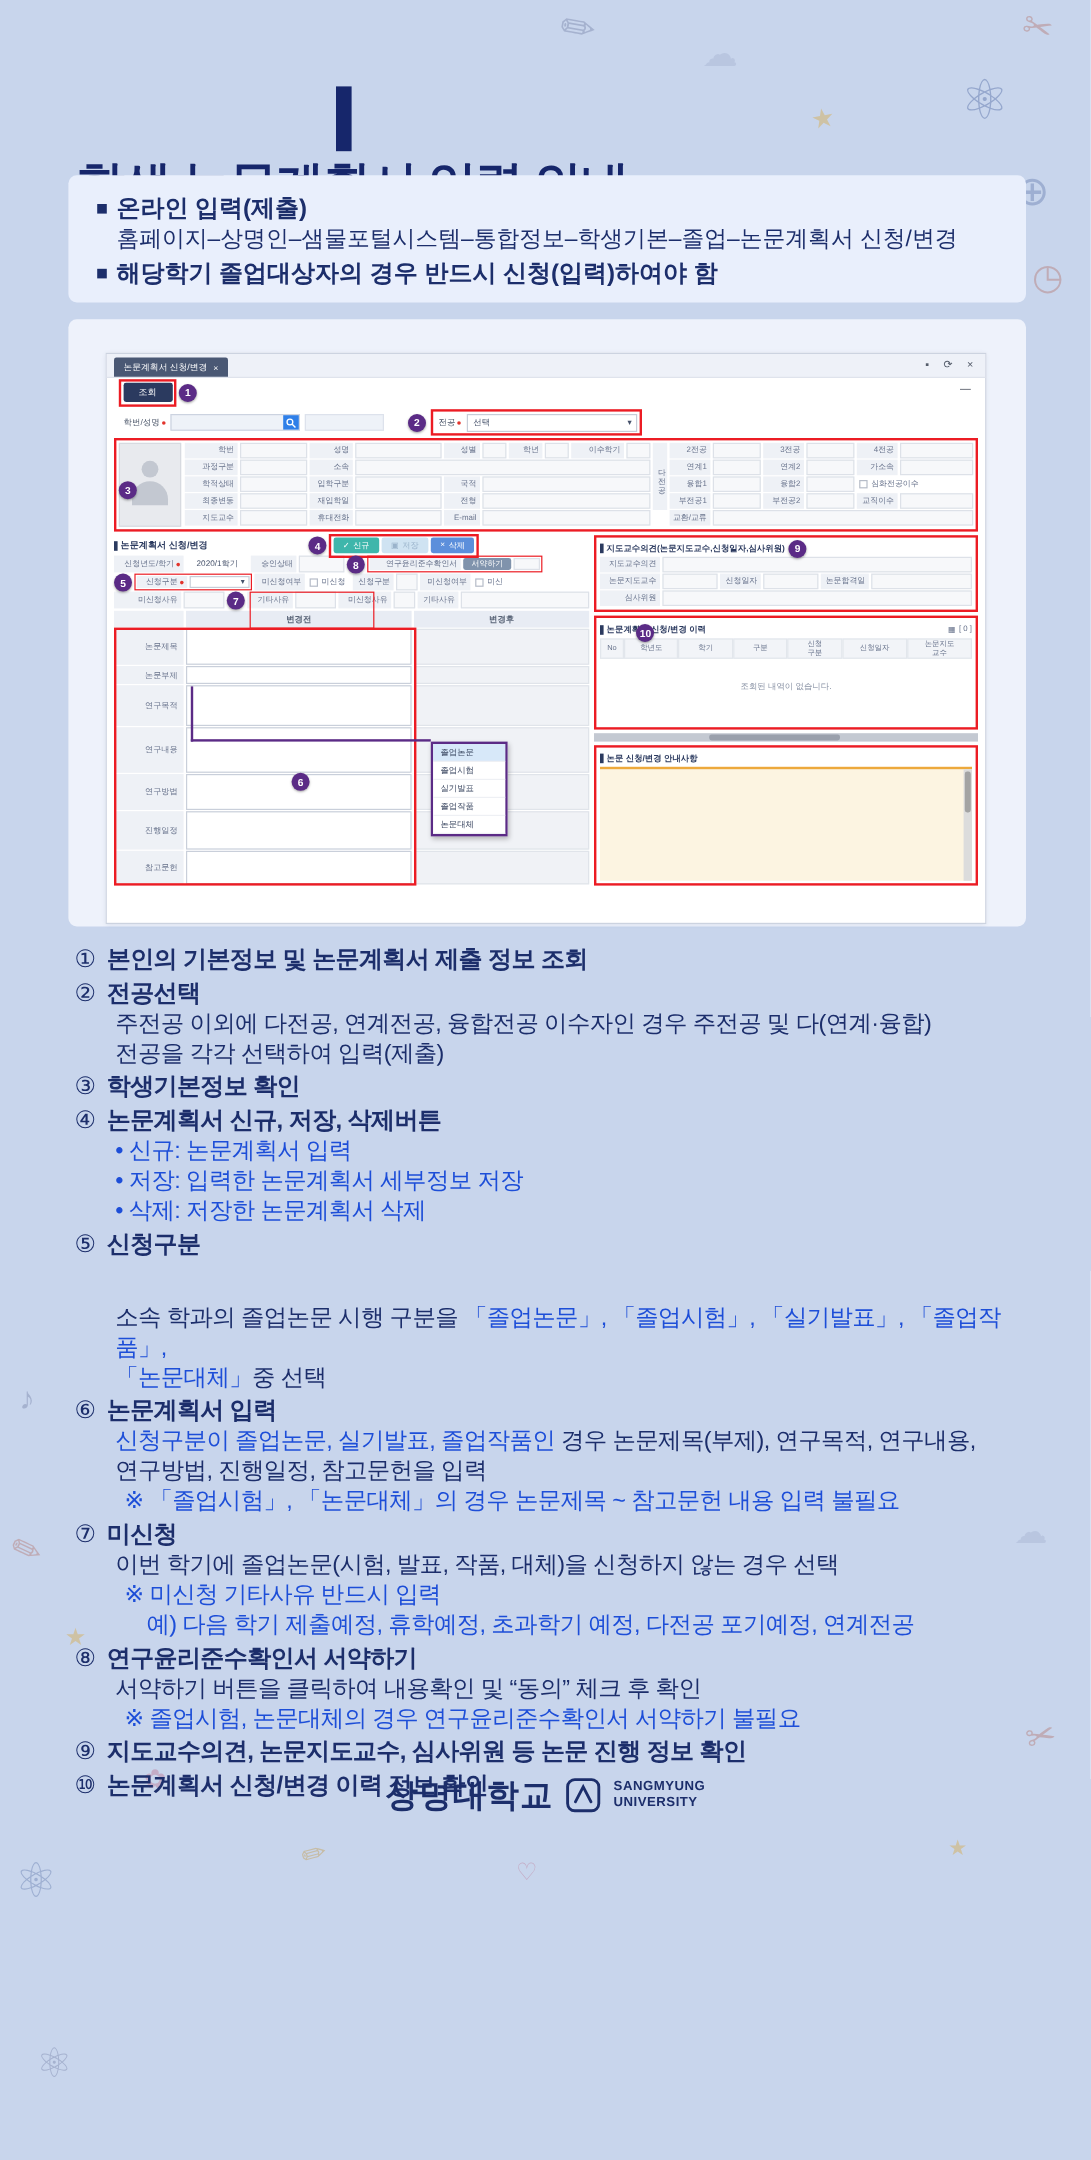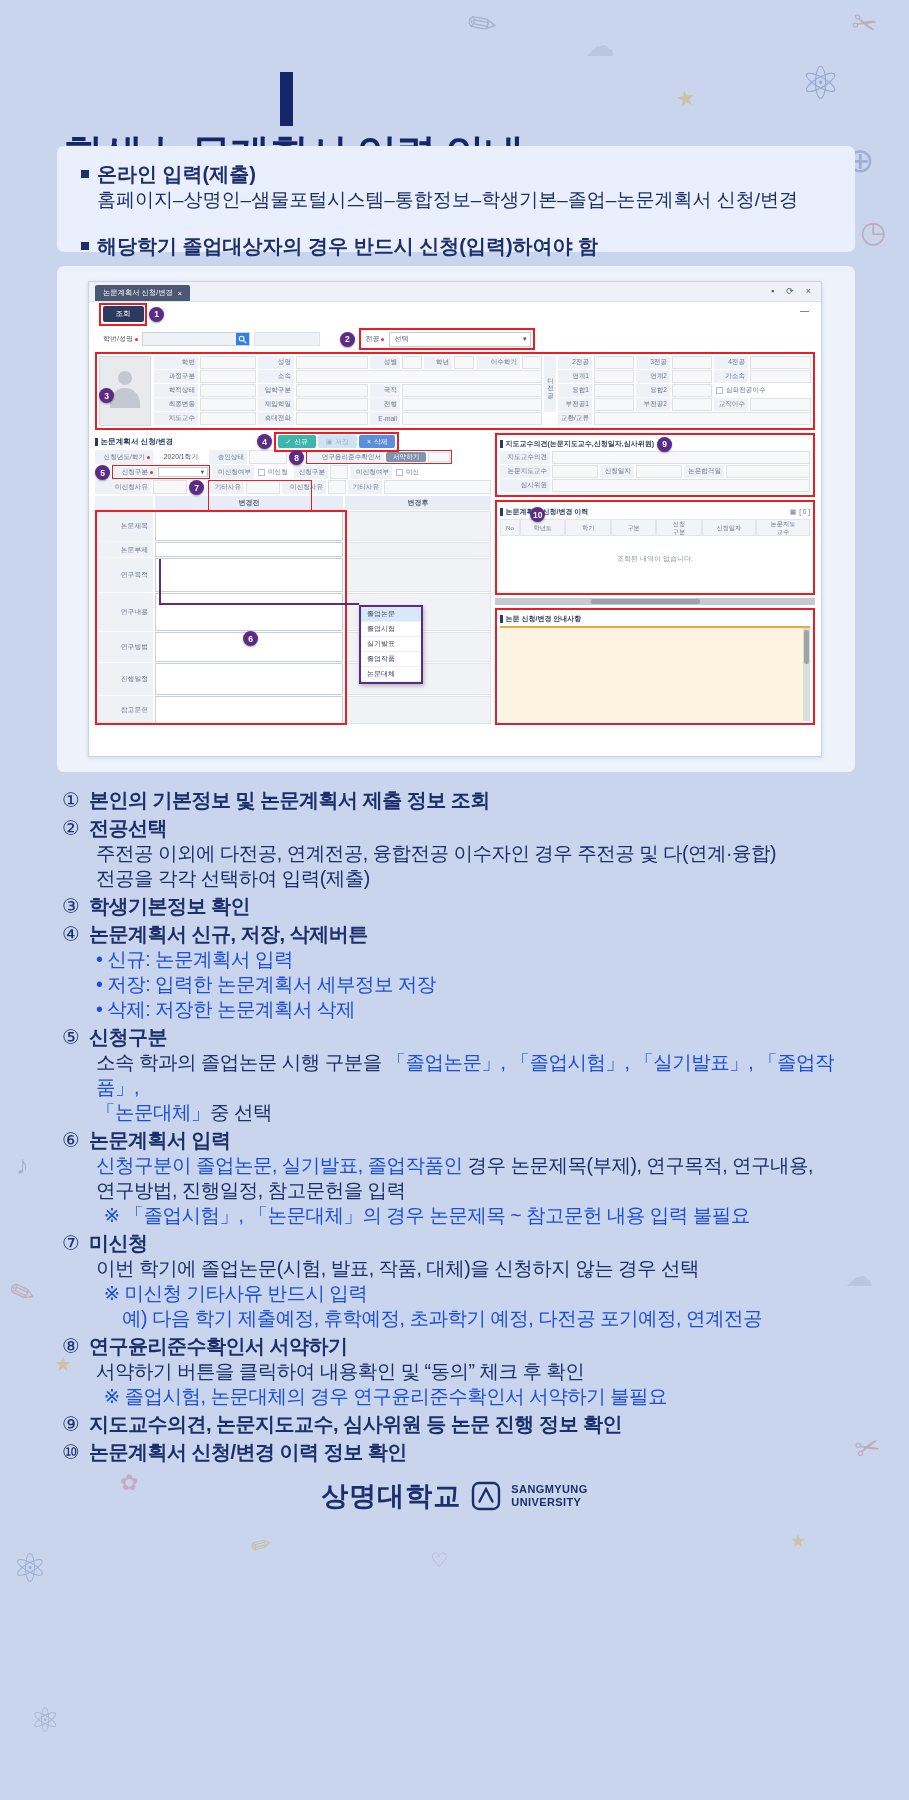--- a/index.html
+++ b/index.html
@@ -14,21 +14,21 @@
   .page-title { font-size:40px; font-weight:bold; color:#16266b; letter-spacing:-1px; }
 
   
   .info-box { position:absolute; left:57px; top:146px; width:798px; height:106px; background:#e9effc; border-radius:7px; padding:15px 24px; color:#1c2e6b; z-index:2; }
   .info-head { font-size:20px; font-weight:bold; display:flex; align-items:center; gap:8px; line-height:26px;}
   .sq { width:8px; height:8px; background:#1c2e6b; display:inline-block; flex:0 0 auto; }
   .info-sub { font-size:19px; padding-left:16px; line-height:26px; font-weight:500; }
 
   
   .shot-panel { position:absolute; left:57px; top:266px; width:798px; height:506px; background:#eef2fb; border-radius:7px; z-index:2; }
-  .ssw { position:absolute; left:31px; top:15px; width:734px; height:476px; background:#fff; border:1px solid #ccd3e0; box-shadow:0 1px 4px rgba(60,80,130,.15); font-size:7px; color:#5a6478; }
+  .ssw { position:absolute; left:31px; top:28px; width:734px; height:476px; background:#fff; border:1px solid #ccd3e0; box-shadow:0 1px 4px rgba(60,80,130,.15); font-size:7px; color:#5a6478; }
 
   .ss-tabbar { height:20px; background:#eef1f8; border-bottom:1px solid #dfe3ec; display:flex; align-items:flex-end; position:relative; }
   .ss-tab { margin-left:6px; background:#4a5874; color:#fff; font-size:7.3px; padding:3px 8px; border-radius:2px 2px 0 0; display:flex; gap:5px; align-items:center; }
   .win-icons { position:absolute; right:10px; top:4px; display:flex; gap:12px; color:#555d6b; font-size:9px; }
 
   .ss-toolbar { height:24px; display:flex; align-items:center; padding:0 10px; position:relative; }
   .redbox { border:2px solid #ec1c24; padding:1.5px; display:inline-flex; align-items:center; gap:2px; }
   .btn-query { background:#2b3a5f; color:#fff; font-size:7.5px; padding:3px 13px; border-radius:2px; }
   .minimize { position:absolute; right:12px; top:4px; color:#39404d; font-size:9px; }
 
@@ -148,21 +148,21 @@
     <div class="title-bar"></div>
     <h1 class="page-title">학생 논문계획서 입력 안내</h1>
   </div>
 
   <div class="info-box">
     <div class="info-head">
       <span class="sq"></span>
       <span>온라인 입력(제출)</span>
     </div>
     <div class="info-sub">홈페이지–상명인–샘물포털시스템–통합정보–학생기본–졸업–논문계획서 신청/변경</div>
-    <div class="info-head" style="margin-top:20px">
+    <div class="info-head" style="margin-top:2px">
       <span class="sq"></span>
       <span>해당학기 졸업대상자의 경우 반드시 신청(입력)하여야 함</span>
     </div>
   </div>
 
   <div class="shot-panel">
     <div class="ssw">
 
       <div class="ss-tabbar">
         <div class="ss-tab">
@@ -531,21 +531,21 @@
         </div>
         <div class="inst-line" style="padding-left: 34px;"><span class="c-mag">• 신규: 논문계획서 입력</span></div>
         <div class="inst-line" style="padding-left: 34px;"><span class="c-mag">• 저장: 입력한 논문계획서 세부정보 저장</span></div>
         <div class="inst-line" style="padding-left: 34px;"><span class="c-mag">• 삭제: 저장한 논문계획서 삭제</span></div>
       </div>
       <div class="inst-item">
         <div class="inst-head">
           <span class="inst-num">⑤</span>
           <span class="inst-title">신청구분</span>
         </div>
-        <div class="inst-line" style="padding-left: 34px;"><span class="c-navy">소속 학과의 졸업논문 시행 구분을 </span><span class="c-mag">「졸업논문」, 「졸업시험」, 「실기발표」, 「졸업작품」,</span></div>
+        <div class="inst-line" style="padding-left: 34px; margin-top: 36px;"><span class="c-navy">소속 학과의 졸업논문 시행 구분을 </span><span class="c-mag">「졸업논문」, 「졸업시험」, 「실기발표」, 「졸업작품」,</span></div>
         <div class="inst-line" style="padding-left: 34px;"><span class="c-mag">「논문대체」</span><span class="c-navy">중 선택</span></div>
       </div>
       <div class="inst-item">
         <div class="inst-head">
           <span class="inst-num">⑥</span>
           <span class="inst-title">논문계획서 입력</span>
         </div>
         <div class="inst-line" style="padding-left: 34px;"><span class="c-mag">신청구분이 졸업논문, 실기발표, 졸업작품인 </span><span class="c-navy">경우 논문제목(부제), 연구목적, 연구내용,</span></div>
         <div class="inst-line" style="padding-left: 34px;"><span class="c-navy">연구방법, 진행일정, 참고문헌을 입력</span></div>
         <div class="inst-line" style="padding-left: 41.8px;"><span class="c-mag">※ 「졸업시험」, 「논문대체」의 경우 논문제목 ~ 참고문헌 내용 입력 불필요</span></div>

